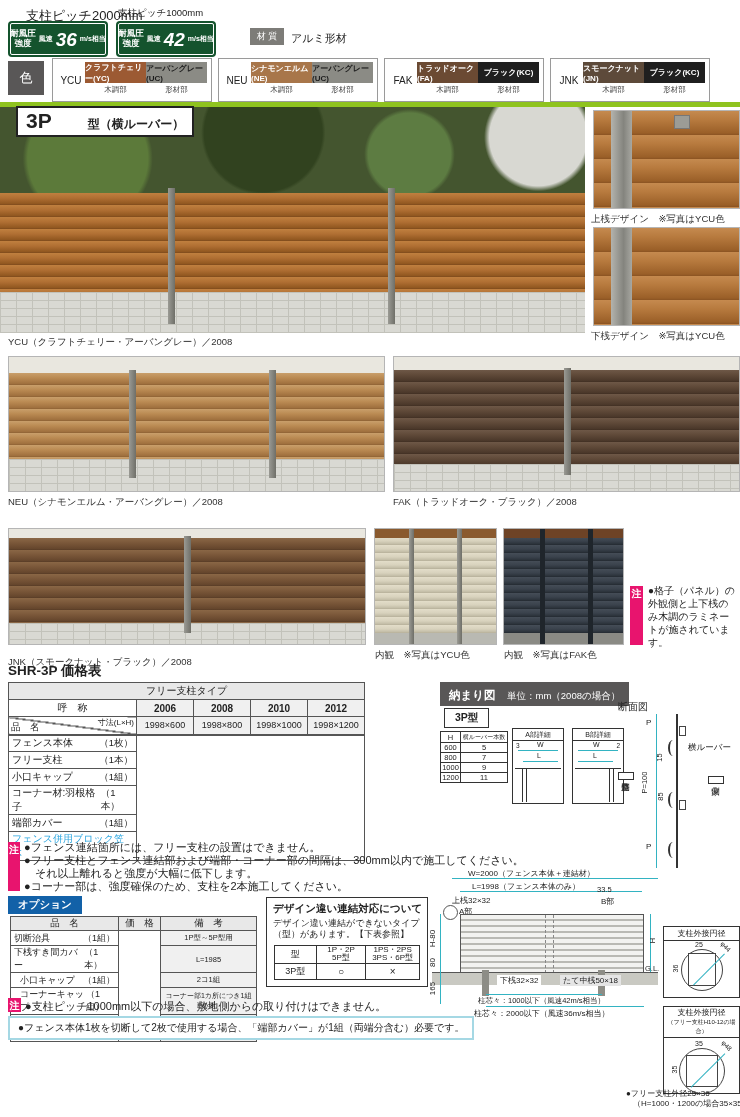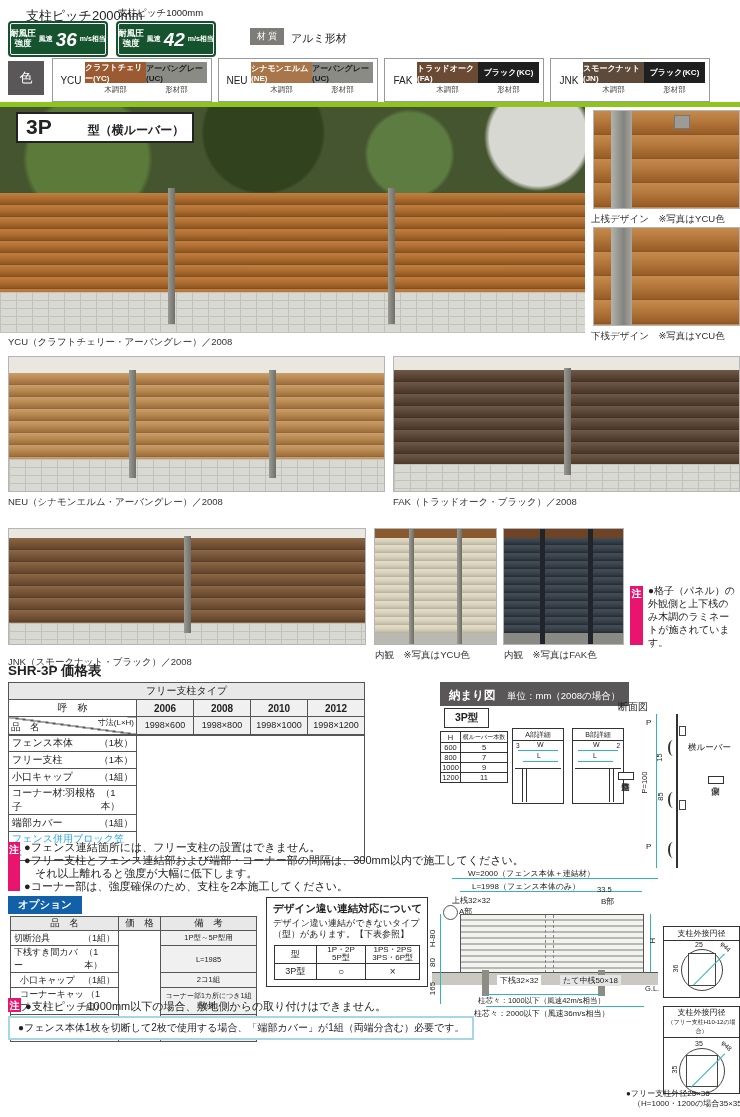--- a/index.html
+++ b/index.html
@@ -134,21 +134,21 @@
   </div>
 
   <div class="greenbar" style="top:102px;"></div>
   <div class="photo" style="left:0;top:107px;width:585px;height:226px;">
     <div class="foliage"></div>
     <div class="fencearea w-ycu"></div>
     <div class="wallblock"></div>
     <div class="vpost" style="left:168px;top:36%;bottom:4%;"></div>
     <div class="vpost" style="left:388px;top:36%;bottom:4%;"></div>
   </div>
-  <div class="model-tag" style="left:16px;top:112px;gap:36px;">
+  <div class="model-tag" style="left:16px;top:106px;gap:36px;">
     <span style="font-size:21px;font-weight:bold;">3P</span>
     <span style="font-size:12px;font-weight:bold;">型（横ルーバー）</span>
   </div>
 
   <div class="photo bordered dp" style="left:593px;top:110px;width:147px;height:99px;">
     <div class="dp-post"></div>
     <div class="dp-clip"></div>
   </div>
   <div class="caption" style="left:591px;top:213px;">上桟デザイン　※写真はYCU色</div>
   <div class="photo bordered dp" style="left:593px;top:227px;width:147px;height:99px;">
@@ -455,21 +455,21 @@
   <div style="position:absolute;left:443px;top:905px;width:13px;height:13px;border:1px solid #555;border-radius:50%;"></div>
   <div class="t" style="left:459px;top:906px;font-size:8px;">A部</div>
   <div class="t" style="left:597px;top:885px;font-size:7.5px;">33.5</div>
   <div class="t" style="left:601px;top:896px;font-size:8px;">B部</div>
   <div style="position:absolute;left:460px;top:914px;width:182px;height:58px;border:1px solid #555;background:repeating-linear-gradient(180deg,#f2f2f0 0 4px,#b9b9b4 4px 6px);">
     <div style="position:absolute;left:84px;top:0;bottom:0;border-left:1px dashed #888;"></div>
     <div style="position:absolute;left:92px;top:0;bottom:0;border-left:1px dashed #888;"></div>
   </div>
   <div class="dimc" style="left:650px;top:914px;width:1px;height:58px;"></div>
   <div class="t rot" style="left:650px;top:936px;font-size:8px;">H</div>
-  <div class="t" style="left:645px;top:964px;font-size:7.5px;margin-top:20px;">G.L.</div>
+  <div class="t" style="left:645px;top:964px;font-size:7.5px;">G.L.</div>
   <div style="position:absolute;left:432px;top:972px;width:226px;height:12px;background:#c9c9c2;border-top:1px solid #555;"></div>
   <div style="position:absolute;left:482px;top:970px;width:7px;height:26px;background:#8d8d86;"></div>
   <div style="position:absolute;left:598px;top:970px;width:7px;height:26px;background:#8d8d86;"></div>
   <div class="dimc" style="left:440px;top:914px;width:1px;height:90px;"></div>
   <div class="t rot" style="left:424px;top:934px;font-size:8px;">H-80</div>
   <div class="t rot" style="left:428px;top:958px;font-size:8px;">80</div>
   <div class="t rot" style="left:426px;top:984px;font-size:8px;">165</div>
   <div class="t" style="left:497px;top:975px;font-size:8px;background:#fff;padding:0 3px;">下桟32×32</div>
   <div class="t" style="left:560px;top:975px;font-size:8px;background:#e5e5e5;padding:0 3px;">たて中桟50×18</div>
   <div class="dimc" style="left:486px;top:994px;width:116px;height:1px;"></div>

